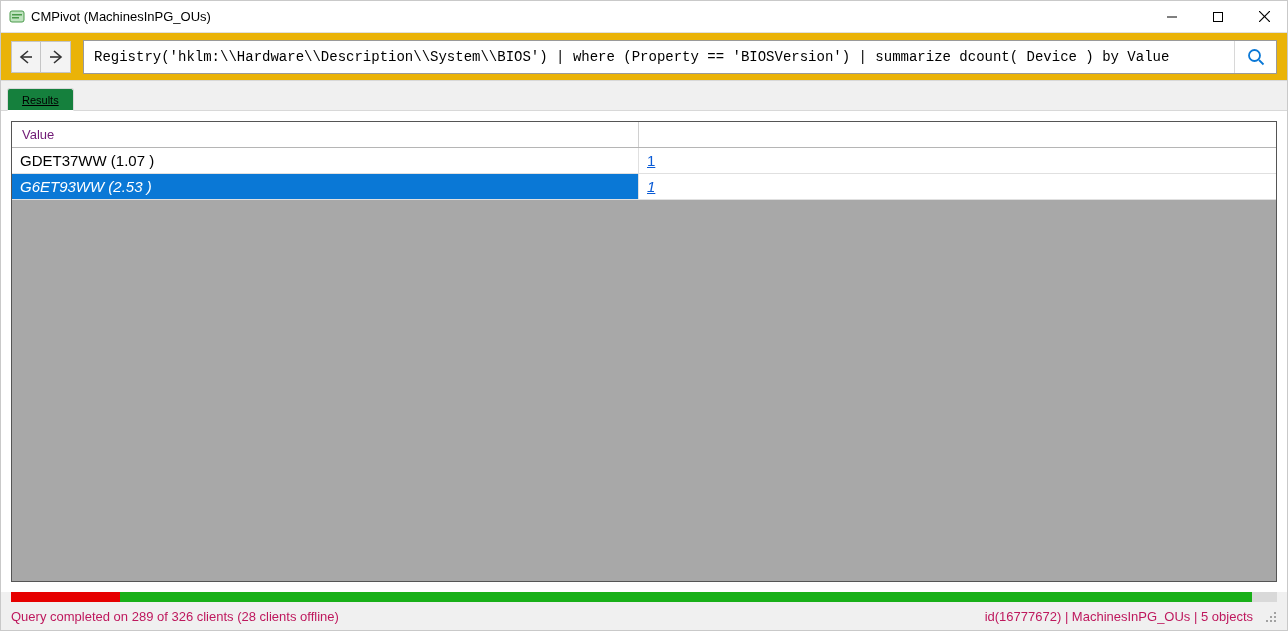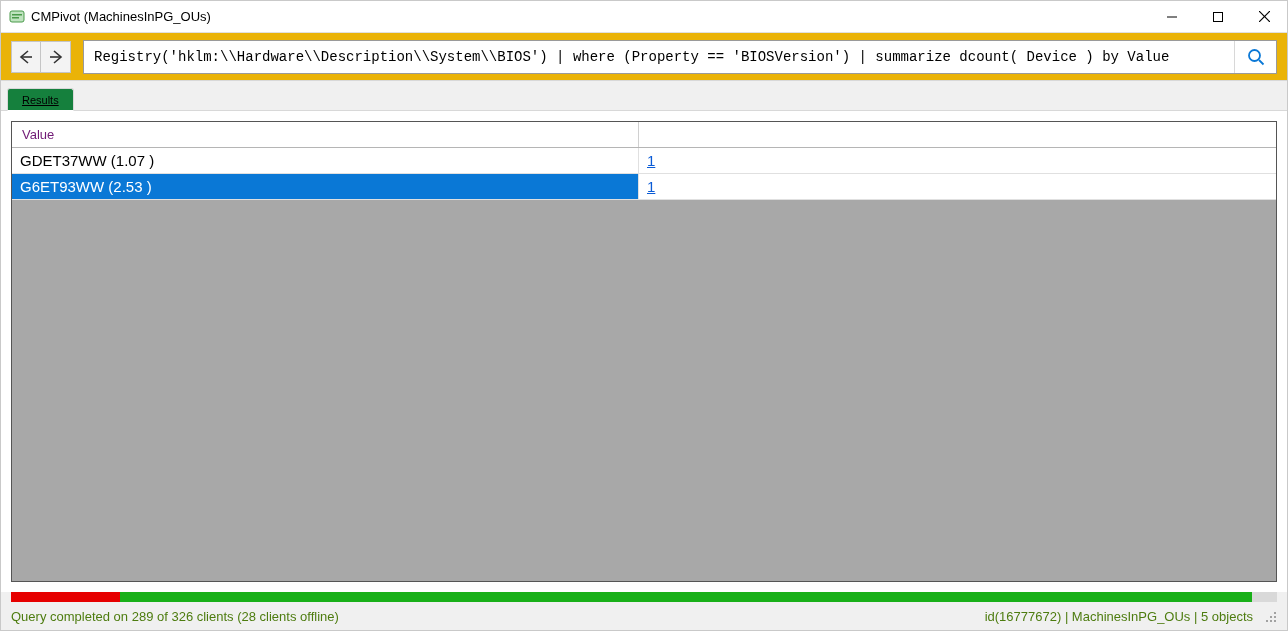--- a/index.html
+++ b/index.html
@@ -156,20 +156,21 @@
     display: flex;
     background: #fff;
     border-bottom: 1px solid #e0e0e0;
   }
   .grid-row.selected .gc-value {
     background: #0a78d6;
     color: #fff;
   }
   .grid-row.selected {
     background: #fff;
+    font-style: italic;
   }
   .gc-cell {
     font-size: 15px;
     padding: 4px 8px;
   }
   .gc-value { width: 627px; border-right: 1px solid #e0e0e0; }
   .gc-dcount { flex: 1; }
   .gc-dcount span { color: #0a5bd6; text-decoration: underline; cursor: pointer; }
   .progress {
     height: 10px;
@@ -180,21 +181,21 @@
   .p-red { background: #e60000; }
   .p-green { background: #19b019; }
   .p-gray { background: #d9d9d9; }
   .statusbar {
     height: 28px;
     background: #f0f0f0;
     display: flex;
     align-items: center;
     padding: 0 10px;
     font-size: 13px;
-    color: #4d7c0f;
+    color: #be185d;
   }
   .status-left { flex: 1; }
   .status-right { display: flex; align-items: center; gap: 6px; }
   .resize-grip {
     width: 14px;
     height: 14px;
     margin-left: 4px;
     display: inline-flex;
     align-items: flex-end;
     justify-content: flex-end;

